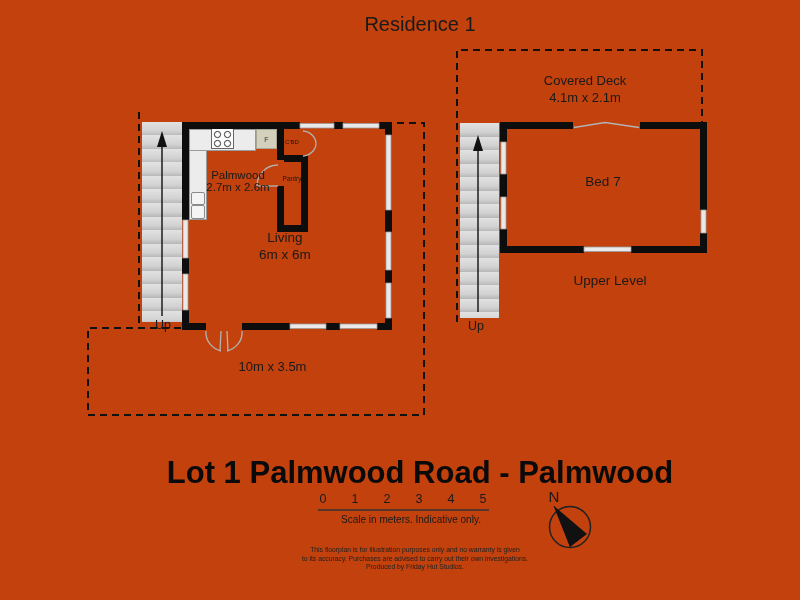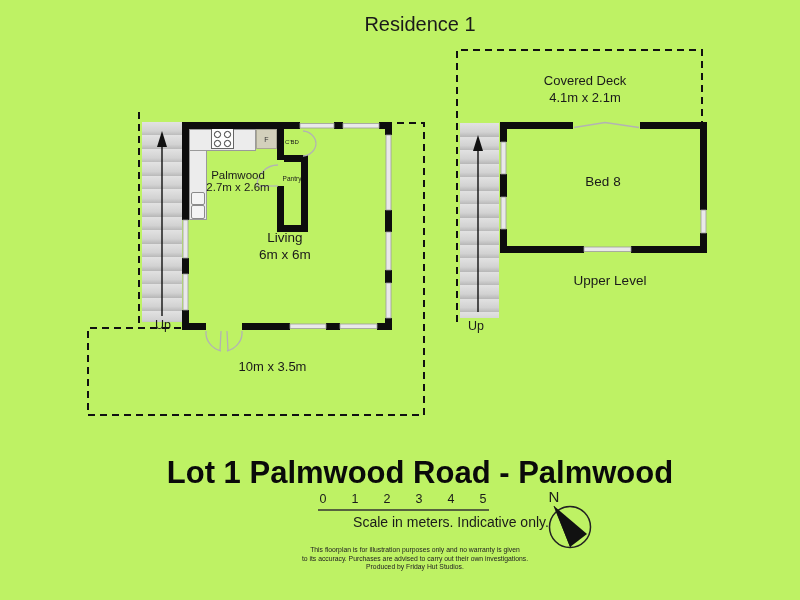--- a/index.html
+++ b/index.html
@@ -1,16 +1,16 @@
 <!DOCTYPE html>
 <html><head>
 <meta charset="utf-8">
 <style>
   html,body{margin:0;padding:0;background:#fff;}
-  #stage{position:relative;width:800px;height:600px;background:#bef264;overflow:hidden;
+  #stage{position:relative;width:800px;height:600px;background:#c2410c;overflow:hidden;
          font-family:"Liberation Sans",sans-serif;color:#1a1a1a;}
   .abs{position:absolute;}
   .ctr{text-align:center;}
   
   .stairs{background:repeating-linear-gradient(180deg,#e2e2e2 0px,#d2d2d2 9px,#b9b9b9 13.5px);z-index:1;}
   
   .counter{background:#ececec;border:1px solid #9a9a9a;z-index:1;box-sizing:border-box;}
   .stove{background:#fdfdfd;border:1px solid #666;z-index:2;box-sizing:border-box;}
   .sinkcell{background:#f4f4f4;border:1px solid #8a8a8a;border-radius:2px;z-index:2;box-sizing:border-box;}
   .fridge{background:#d3d0bc;border:1px solid #a9a694;z-index:2;box-sizing:border-box;
@@ -25,21 +25,21 @@
   #patio-label{left:195px;top:358px;width:155px;font-size:13px;line-height:17px;}
   #cbd-label{left:281px;top:139px;width:22px;font-size:6px;}
   #pantry-label{left:277px;top:175px;width:30px;font-size:6.5px;}
   #up-ground{left:149px;top:318px;width:28px;font-size:12.5px;}
   #deck-label{left:505px;top:72px;width:160px;font-size:13px;line-height:17px;}
   #bed1-label{left:543px;top:174px;width:120px;font-size:13.5px;line-height:16px;}
   #upper-level-label{left:550px;top:273px;width:120px;font-size:13.5px;}
   #up-upper{left:462px;top:319px;width:28px;font-size:12.5px;}
   #main-title{left:110px;top:438px;width:620px;font-size:31px;font-weight:700;color:#0a0a0a;margin-top:17px;}
   .tick{position:absolute;top:492px;width:16px;text-align:center;font-size:12.5px;z-index:4;}
-  #scale-caption{left:311px;top:514px;width:200px;font-size:14px;margin-left:40px;}
+  #scale-caption{left:311px;top:514px;width:200px;font-size:10px;}
   #north-label{left:542px;top:488px;width:24px;font-size:15px;}
   #disclaimer{left:215px;top:546px;width:400px;font-size:6.8px;line-height:8.6px;color:#222;}
 </style>
 </head>
 <body>
 
 <div id="stage">
 
   <div class="abs stairs" style="left:142px;top:122px;width:40px;height:200px;"></div>
   <div class="abs stairs" style="left:460px;top:123px;width:39px;height:195px;"></div>
@@ -168,21 +168,21 @@
   <div class="abs ctr lbl" id="cbd-label">C'BD</div>
   <div class="abs ctr lbl" id="pantry-label">Pantry</div>
   <div class="abs ctr lbl" id="up-ground">Up</div>
 
   <div class="abs ctr lbl" id="deck-label">
     <div>Covered Deck</div>
     <div>4.1m x 2.1m</div>
   </div>
 
   <div class="abs ctr lbl" id="bed1-label">
-    <div>Bed 8</div>
+    <div>Bed 7</div>
   </div>
 
   <div class="abs ctr lbl" id="upper-level-label">Upper Level</div>
   <div class="abs ctr lbl" id="up-upper">Up</div>
 
   <div class="abs ctr lbl" id="main-title">Lot 1 Palmwood Road - Palmwood</div>
 
   <span class="tick" style="left:315px;">0</span>
   <span class="tick" style="left:347px;">1</span>
   <span class="tick" style="left:379px;">2</span>

